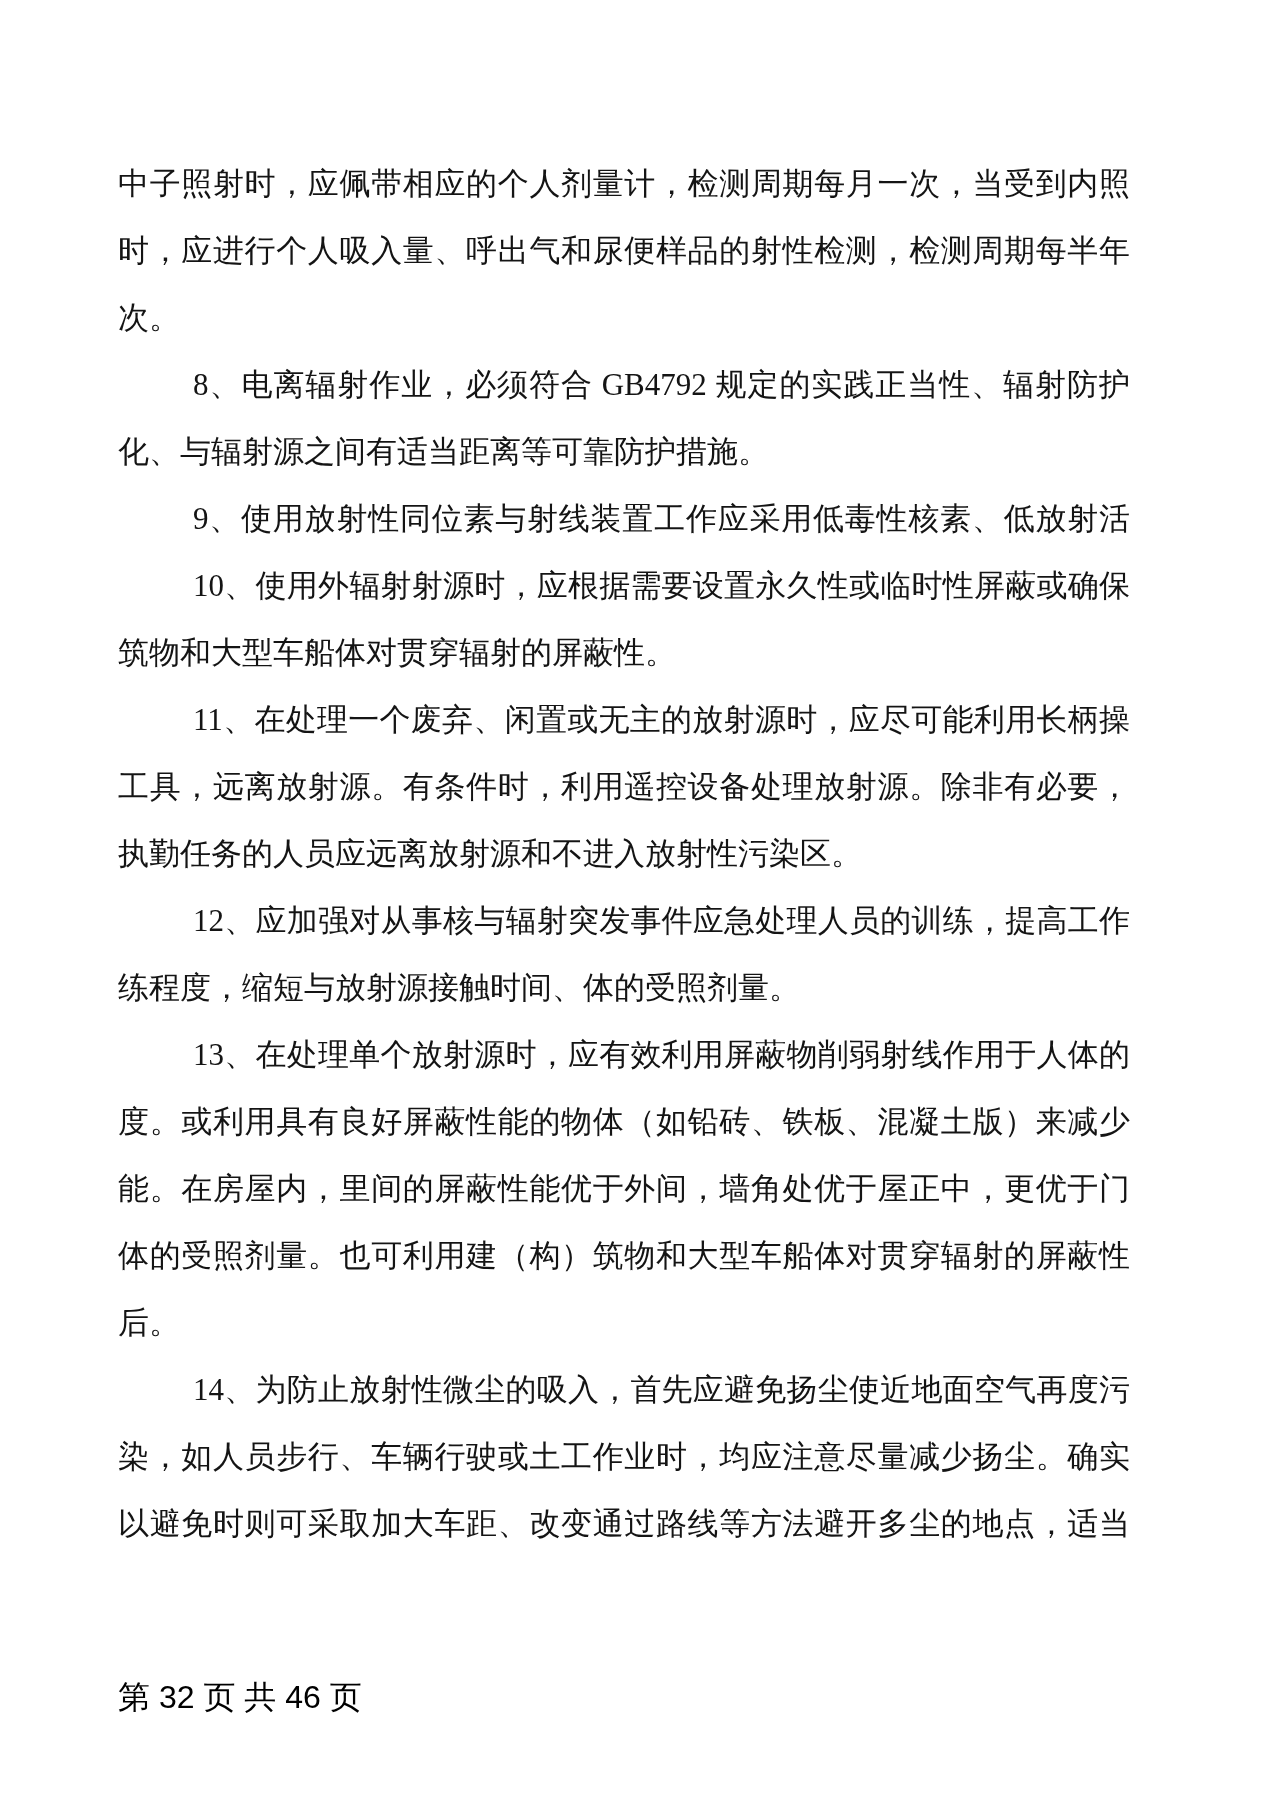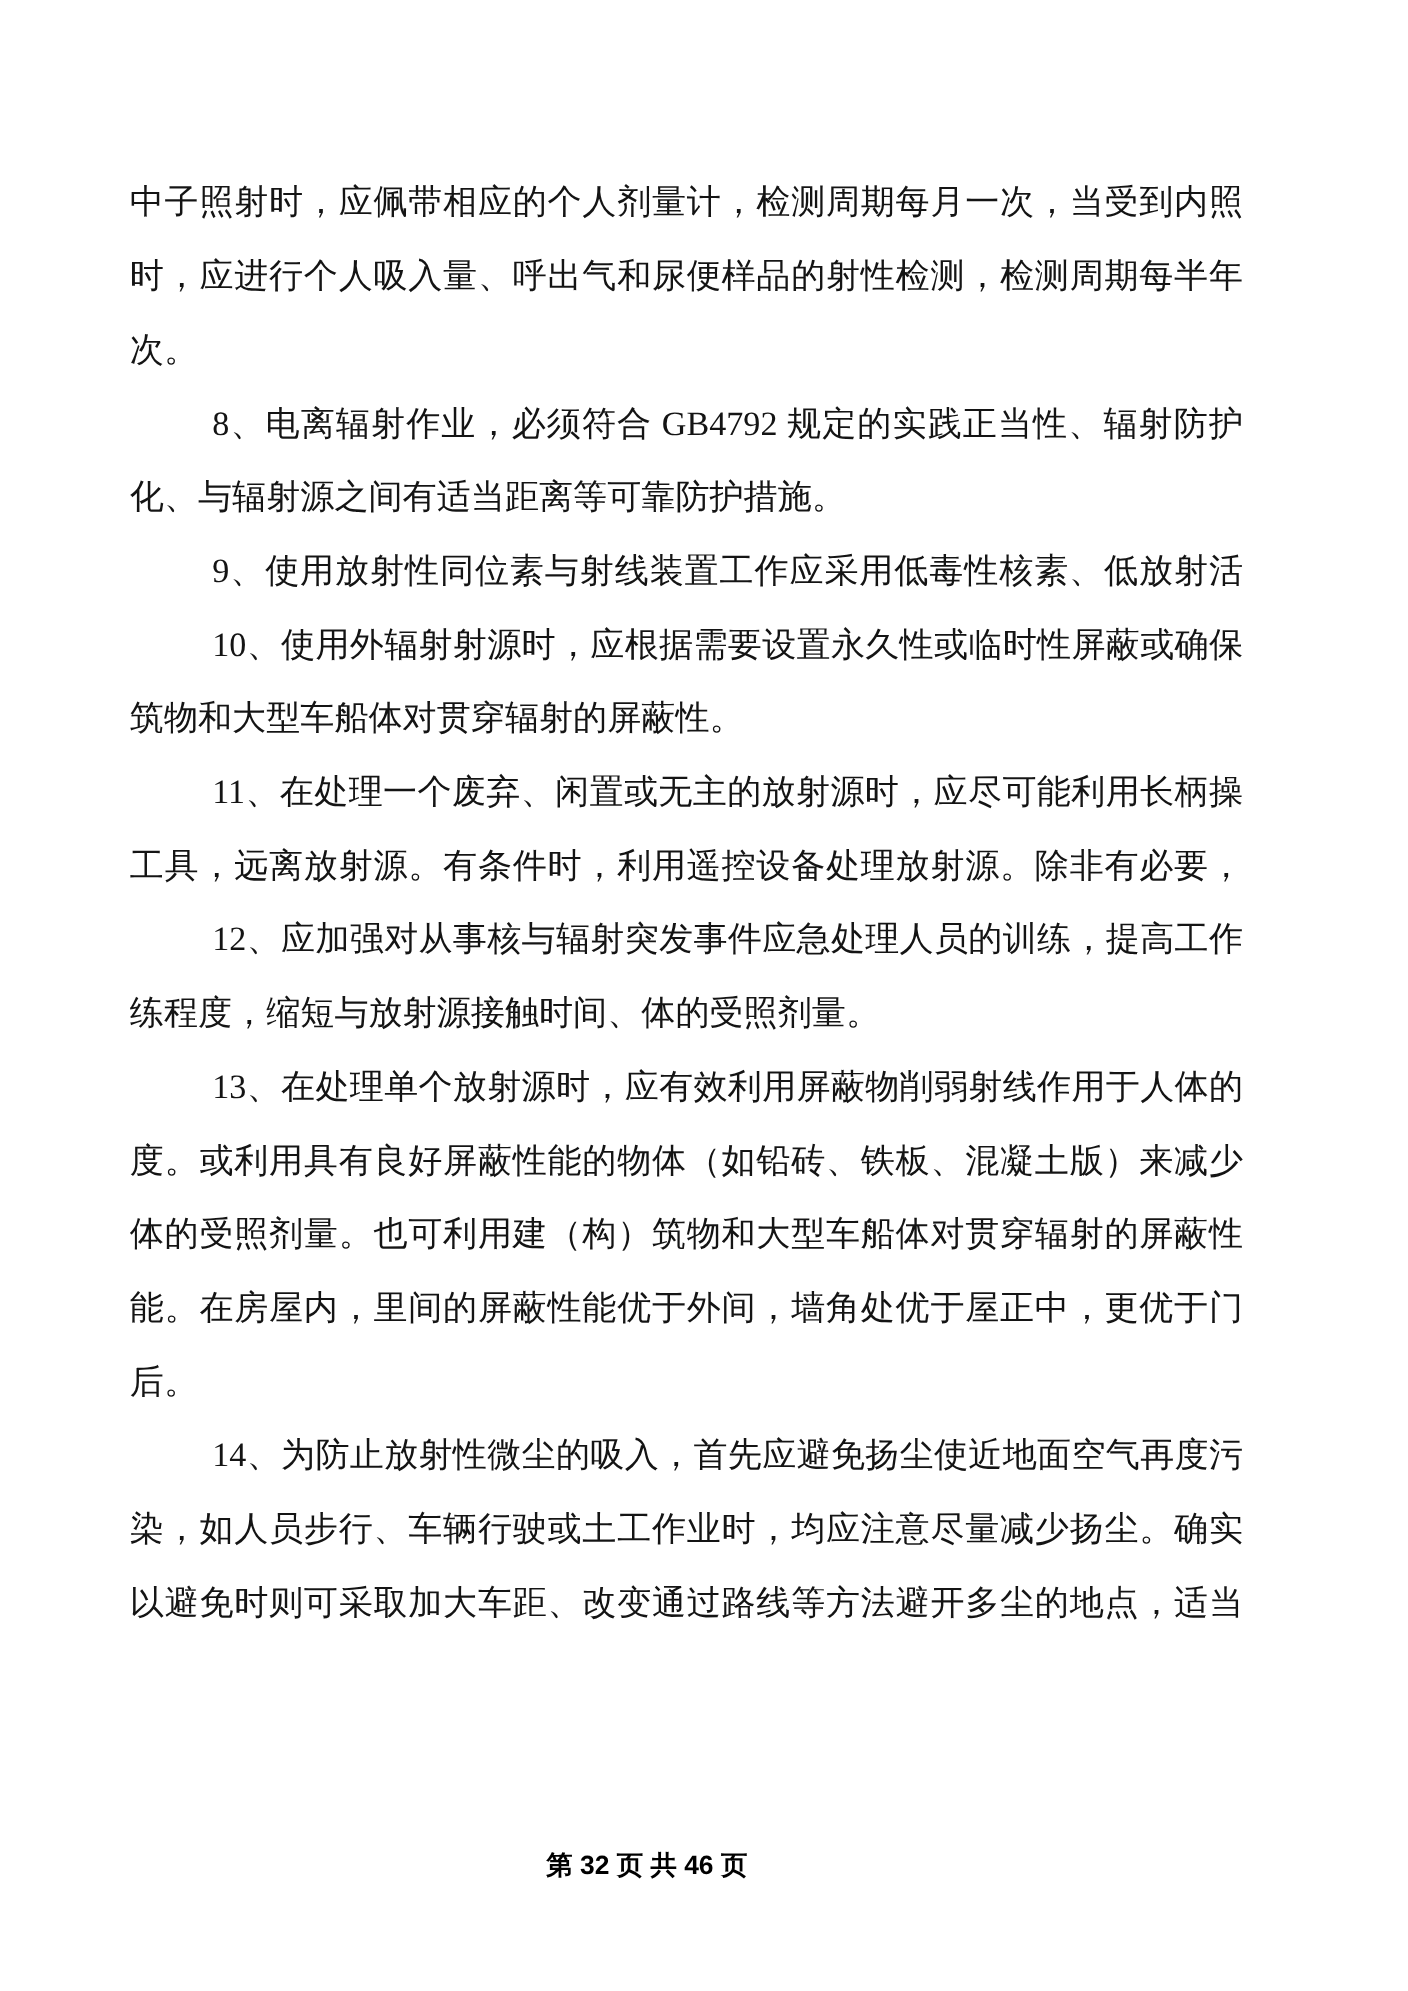--- a/index.html
+++ b/index.html
@@ -40,24 +40,23 @@
     padding-left: 75px;
   }
   .line.last {
     text-align-last: left;
   }
   .footer {
     position: absolute;
     top: 1682px;
     left: 118px;
     width: 940px;
-    text-align: center;
     font-family: "Liberation Sans", "DejaVu Sans", sans-serif;
-    font-weight: bold;
-    font-size: 24px;
+    font-weight: normal;
+    font-size: 32px;
     line-height: 30px;
     color: #000000;
   }
 </style>
 </head>
 <body>
 
 <div class="page">
   <div class="content" id="content-area">
       <div class="paragraph">
@@ -72,30 +71,31 @@
       <div class="paragraph">
         <div class="line indent">9、使用放射性同位素与射线装置工作应采用低毒性核素、低放射活度</div>
       </div>
       <div class="paragraph">
         <div class="line indent">10、使用外辐射射源时，应根据需要设置永久性或临时性屏蔽或确保人</div>
         <div class="line last">筑物和大型车船体对贯穿辐射的屏蔽性。</div>
       </div>
       <div class="paragraph">
         <div class="line indent">11、在处理一个废弃、闲置或无主的放射源时，应尽可能利用长柄操作</div>
         <div class="line">工具，远离放射源。有条件时，利用遥控设备处理放射源。除非有必要，无</div>
+        <div class="line last">执勤任务的人员应远离放射源和不进入放射性污染区。</div>
       </div>
       <div class="paragraph">
         <div class="line indent">12、应加强对从事核与辐射突发事件应急处理人员的训练，提高工作熟</div>
         <div class="line last">练程度，缩短与放射源接触时间、体的受照剂量。</div>
       </div>
       <div class="paragraph">
         <div class="line indent">13、在处理单个放射源时，应有效利用屏蔽物削弱射线作用于人体的强</div>
         <div class="line">度。或利用具有良好屏蔽性能的物体（如铅砖、铁板、混凝土版）来减少人</div>
+        <div class="line">能。在房屋内，里间的屏蔽性能优于外间，墙角处优于屋正中，更优于门</div>
         <div class="line">体的受照剂量。也可利用建（构）筑物和大型车船体对贯穿辐射的屏蔽性</div>
-        <div class="line">能。在房屋内，里间的屏蔽性能优于外间，墙角处优于屋正中，更优于门</div>
         <div class="line last">后。</div>
       </div>
       <div class="paragraph">
         <div class="line indent">14、为防止放射性微尘的吸入，首先应避免扬尘使近地面空气再度污</div>
         <div class="line">染，如人员步行、车辆行驶或土工作业时，均应注意尽量减少扬尘。确实难</div>
         <div class="line last">以避免时则可采取加大车距、改变通过路线等方法避开多尘的地点，适当浇</div>
       </div>
     </div>
   <div class="footer">
     <span>第 32 页 共 46 页</span>

